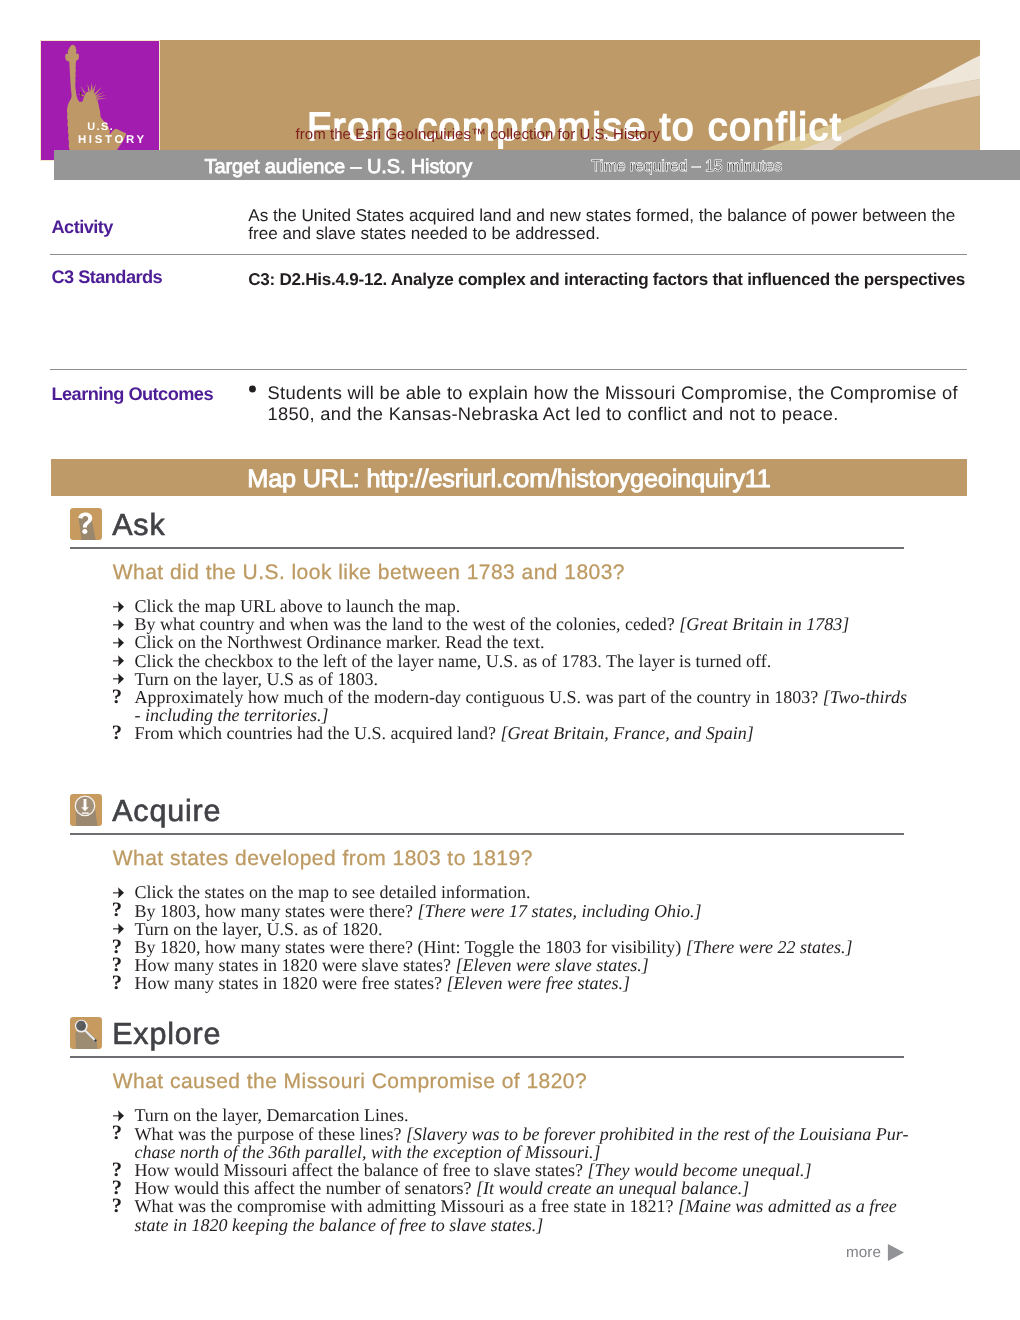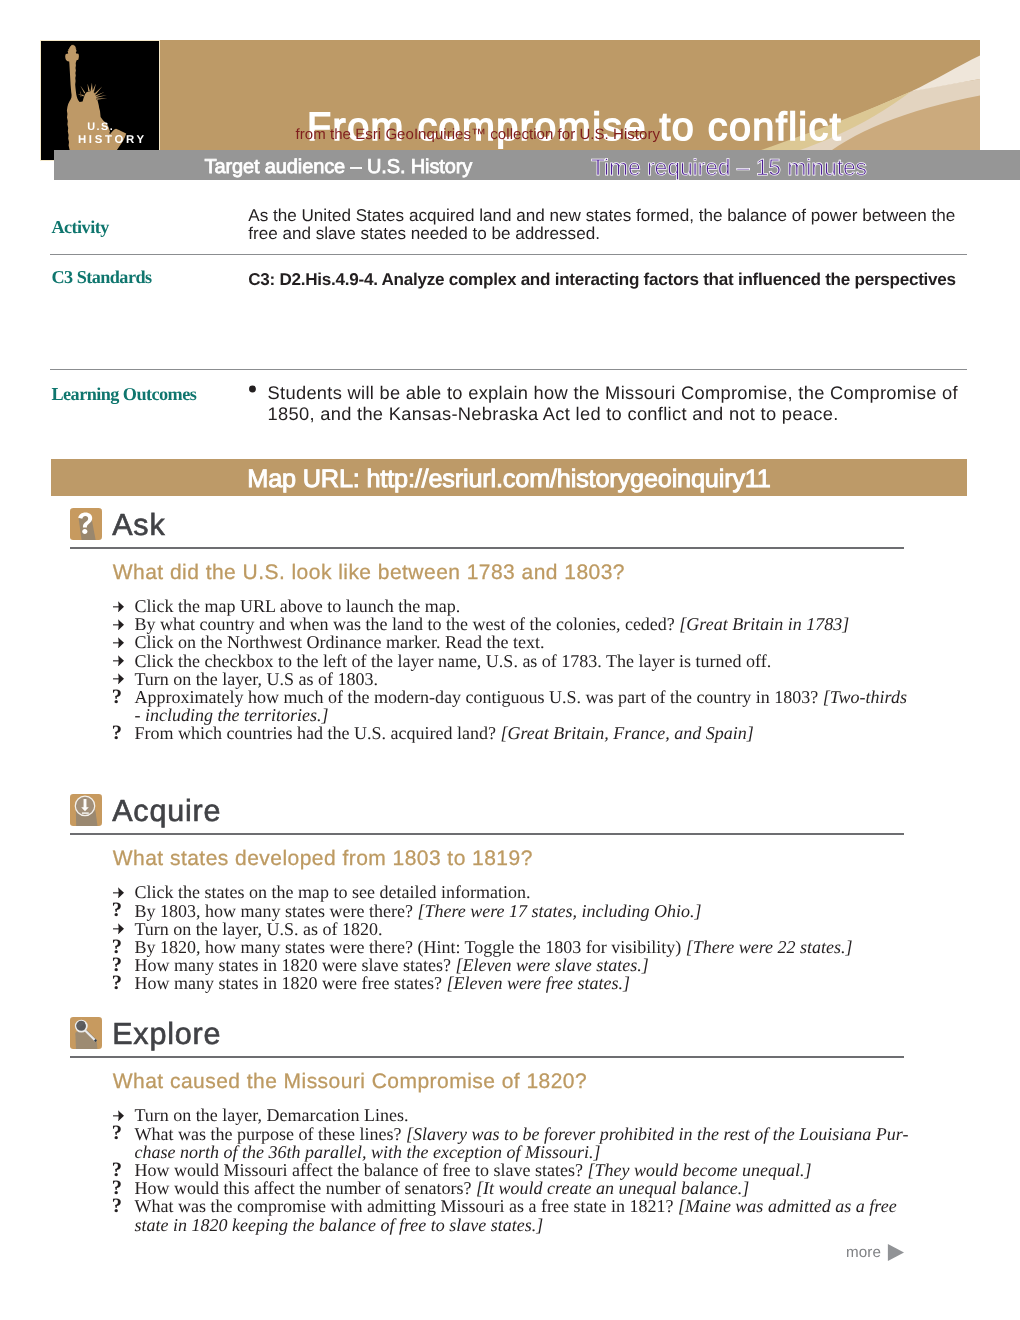--- a/index.html
+++ b/index.html
@@ -4,39 +4,39 @@
 <style>
   html,body{margin:0;padding:0;background:#fff;}
   body{width:1020px;height:1320px;font-family:"Liberation Sans",sans-serif;
        -webkit-font-smoothing:antialiased;text-rendering:geometricPrecision;
        -webkit-font-feature-settings:normal;}
   .page{position:relative;width:1020px;height:1320px;overflow:hidden;background:#fff;}
 
   
   .banner{position:absolute;left:40px;top:40px;width:940px;height:121px;background:#bd9a67;overflow:hidden;}
   .banner svg{position:absolute;right:0;top:0;}
-  .logo{position:absolute;left:40px;top:40px;width:120px;height:121px;background:#000000;
+  .logo{position:absolute;left:40px;top:40px;width:120px;height:121px;background:#a21caf;
         border:1.5px solid #f4e8c9;box-sizing:border-box;overflow:hidden;}
   .logo svg{position:absolute;left:0;top:0;}
   .logo .l1{position:absolute;left:0;top:80.5px;width:118px;text-align:center;color:#fff;
             font-size:10.9px;line-height:10.9px;font-weight:bold;letter-spacing:1.5px;text-indent:1.5px;}
   .logo .l2{position:absolute;left:0;top:94.2px;width:118px;text-align:center;color:#fff;
             font-size:11.4px;line-height:11.4px;font-weight:bold;letter-spacing:2.7px;text-indent:2.7px;margin-left:11px;}
   .title{position:absolute;left:267px;top:43.2px;color:#fff;font-size:39.5px;font-weight:normal;
          -webkit-text-stroke:1.45px #fff;letter-spacing:1.45px;line-height:40px;margin-top:24px;}
   .subtitle{position:absolute;left:255.5px;top:85.5px;color:#7f1d1d;font-size:15px;line-height:17px;letter-spacing:0.05px;}
 
   
   .metabar{position:absolute;left:40px;top:150px;width:1016px;height:30px;background:#969696;margin-left:14px;}
   .metabar .m1{position:absolute;left:150.5px;top:6.5px;color:#fff;font-size:20px;line-height:20px;font-weight:normal;-webkit-text-stroke:0.75px #fff;letter-spacing:-0.12px;}
-  .metabar .m2{position:absolute;left:537px;top:6.5px;color:#4c1d95;font-size:23px;line-height:20px;font-weight:normal;-webkit-text-stroke:0.75px #fff;letter-spacing:-0.12px;}
+  .metabar .m2{position:absolute;left:537px;top:6.5px;color:#000000;font-size:16px;line-height:20px;font-weight:normal;-webkit-text-stroke:0.75px #fff;letter-spacing:-0.12px;}
 
   
   .inforow{position:absolute;left:48px;width:920px;}
-  .inforow .lbl{position:absolute;left:3.5px;top:0;font-size:18.2px;font-weight:bold;color:#0f766e;line-height:18.2px;letter-spacing:-0.55px;font-family:Liberation Serif, serif;}
+  .inforow .lbl{position:absolute;left:3.5px;top:0;font-size:18.2px;font-weight:bold;color:#4c1d95;line-height:18.2px;letter-spacing:-0.55px;}
   .inforow .val{position:absolute;left:200.3px;top:0;width:760px;font-size:17.1px;color:#231f20;line-height:18.3px;}
   .inforow .val.b{font-weight:bold;line-height:24.4px;letter-spacing:-0.27px;}
   .hr{position:absolute;left:50.3px;width:917px;height:1.3px;background:#8b8d90;}
 
   .bulletrow{position:relative;padding-left:19.3px;font-size:18.3px;line-height:21px;letter-spacing:0.3px;}
   .bulletrow .bdot{position:absolute;left:0.4px;top:3.2px;line-height:0;}
 
   
   .mapurl{position:absolute;left:51px;top:459px;width:916px;height:37px;background:#bd9a68;}
   .mapurl span{position:absolute;left:0;top:8px;width:916px;text-align:center;color:#fff;
@@ -96,21 +96,21 @@
       <div class="inforow" style="top: 206.5px;">
         <div class="lbl" style="top: 11px;">Activity</div>
         <div class="val">
           <div>As the United States acquired land and new states formed, the balance of power between the</div>
           <div>free and slave states needed to be addressed.</div>
         </div>
       </div>
       <div class="inforow" style="top: 267.5px;">
         <div class="lbl" style="top: 0px;">C3 Standards</div>
         <div class="val b">
-          <div>C3: D2.His.4.9-4. Analyze complex and interacting factors that influenced the perspectives</div>
+          <div>C3: D2.His.4.9-12. Analyze complex and interacting factors that influenced the perspectives</div>
         </div>
       </div>
       <div class="inforow" style="top: 382px;">
         <div class="lbl" style="top: 3px;">Learning Outcomes</div>
         <div class="val">
           <div class="bulletrow">
             <span class="bdot"><svg width="8" height="8" viewBox="0 0 8 8">
                 <circle cx="3.5" cy="4" r="3.45" fill="#231f20"></circle>
               </svg></span>
             <div>Students will be able to explain how the Missouri Compromise, the Compromise of</div>

